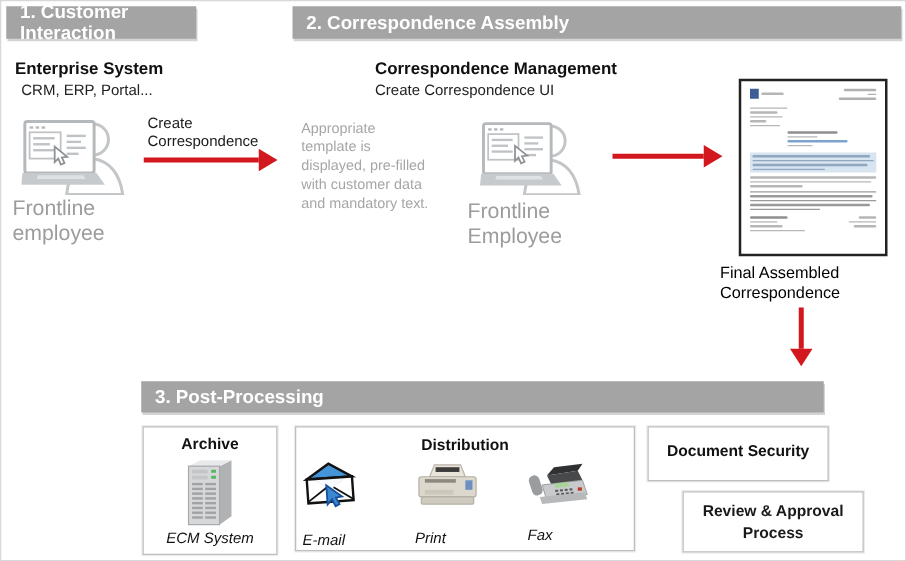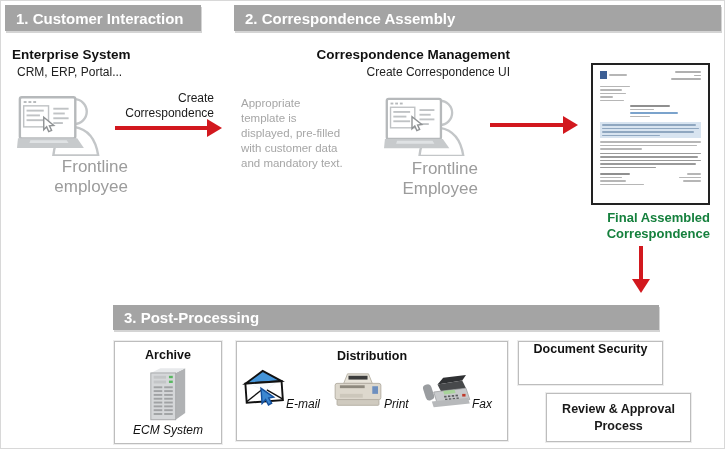--- a/index.html
+++ b/index.html
@@ -12,28 +12,28 @@
   .stage{
     position:relative;width:725px;height:449px;background:#fff;overflow:hidden;
     font-family:"Liberation Sans",sans-serif;color:#1a1a1a;
     box-shadow:inset 0 0 0 1px #d8d8d8;
   }
   .abs{position:absolute;}
   
   .bar{position:absolute;background:var(--bar);color:#fff;font-weight:bold;font-size:15px;
        box-sizing:border-box;padding-left:11px;display:flex;align-items:center;
        box-shadow:1px 2px 0 0 #d4d4d4;}
-  .bar1{left:5px;top:5px;width:196px;height:26px;}
+  .bar1{left:5px;top:5px;width:152px;height:26px;}
   .bar2{left:234px;top:5px;width:487px;height:26px;}
   .bar3{left:113px;top:305px;width:546px;height:25px;}
   
   .h-bold{font-weight:bold;font-size:13.5px;color:#111;}
   .t-sub{font-size:12px;color:#222;}
   .t-gray{font-size:17px;color:var(--gray-text);}
-  .t-center{text-align:right;}
+  .t-center{text-align:left;}
   .ent-title{left:12px;top:47px;text-align:right;}
   .ent-sub{left:17px;top:65px;}
   .icon1{left:17px;top:92px;width:86px;height:64px;}
   .fe1{left:10px;top:157px;width:118px;}
   .trigger{left:118px;top:91px;width:96px;font-size:12px;line-height:1.25;color:#1a1a1a;}
   .cm-title{left:300px;top:47px;width:210px;}
   .cm-sub{left:300px;top:65px;width:210px;}
   .desc{left:241px;top:96px;width:104px;font-size:11.5px;line-height:1.3;color:#a6a6a6;}
   .icon2{left:384px;top:94px;width:84px;height:62px;}
   .fe2{left:374px;top:159px;width:104px;}
@@ -59,34 +59,34 @@
   .l-right .ln{margin-left:auto;background:#b0b0b0;}
   .l-addr{margin-top:4px;}
   .l-recip{margin-top:4px;margin-left:30px;}
   .l-p1{margin-top:5px;background:#d8e4f0;padding:2px;}
   .l-p1 .ln{background:#8fa7c0;}
   .l-p2{margin-top:3px;}
   .l-p3{margin-top:3px;}
   .l-p3 .ln{background:#9a9a9a;}
   .l-sig{margin-top:5px;display:flex;justify-content:space-between;}
   .l-sig .right .ln{margin-left:auto;}
-  .caption{left:592px;top:210px;width:118px;font-weight:bold;font-size:13px;line-height:1.25;color:#15803d;}
+  .caption{left:576px;top:210px;width:118px;font-weight:normal;font-size:13px;line-height:1.25;color:#000000;}
   
   .pbox{position:absolute;border:1px solid #bdbdbd;background:#fff;box-sizing:border-box;
         box-shadow:0 0 0 1px #ededed;}
   .box-archive{left:114px;top:341px;width:108px;height:103px;display:flex;flex-direction:column;
         align-items:center;padding:6px 0 5px 0;}
   .box-dist{left:236px;top:341px;width:272px;height:100px;padding-top:7px;}
-  .box-sec{left:518px;top:341px;width:145px;height:44px;text-align:center;padding-top:0;}
+  .box-sec{left:518px;top:341px;width:145px;height:44px;text-align:center;padding-top:12px;}
   .box-rev{left:518px;top:393px;width:145px;height:49px;display:flex;align-items:center;
         justify-content:center;text-align:center;margin-left:28px;}
   .pbox .title{font-weight:bold;font-size:12.5px;color:#111;text-align:center;}
   .italic{font-style:italic;font-size:12px;color:#111;}
   .dist-row{display:flex;justify-content:space-around;margin-top:6px;}
-  .channel{display:flex;flex-direction:row;align-items:flex-end;width:80px;}
+  .channel{display:flex;flex-direction:column;align-items:flex-start;width:80px;gap:12px;}
   .channel .italic{margin-top:2px;}
   .srv{flex:0 0 auto;margin:3px 0 2px 0;}
   .rev-text{font-weight:bold;font-size:12.5px;line-height:1.3;width:130px;}
 </style>
 </head>
 <body>
 
 <div class="stage">
 
   <div class="bar bar1">

